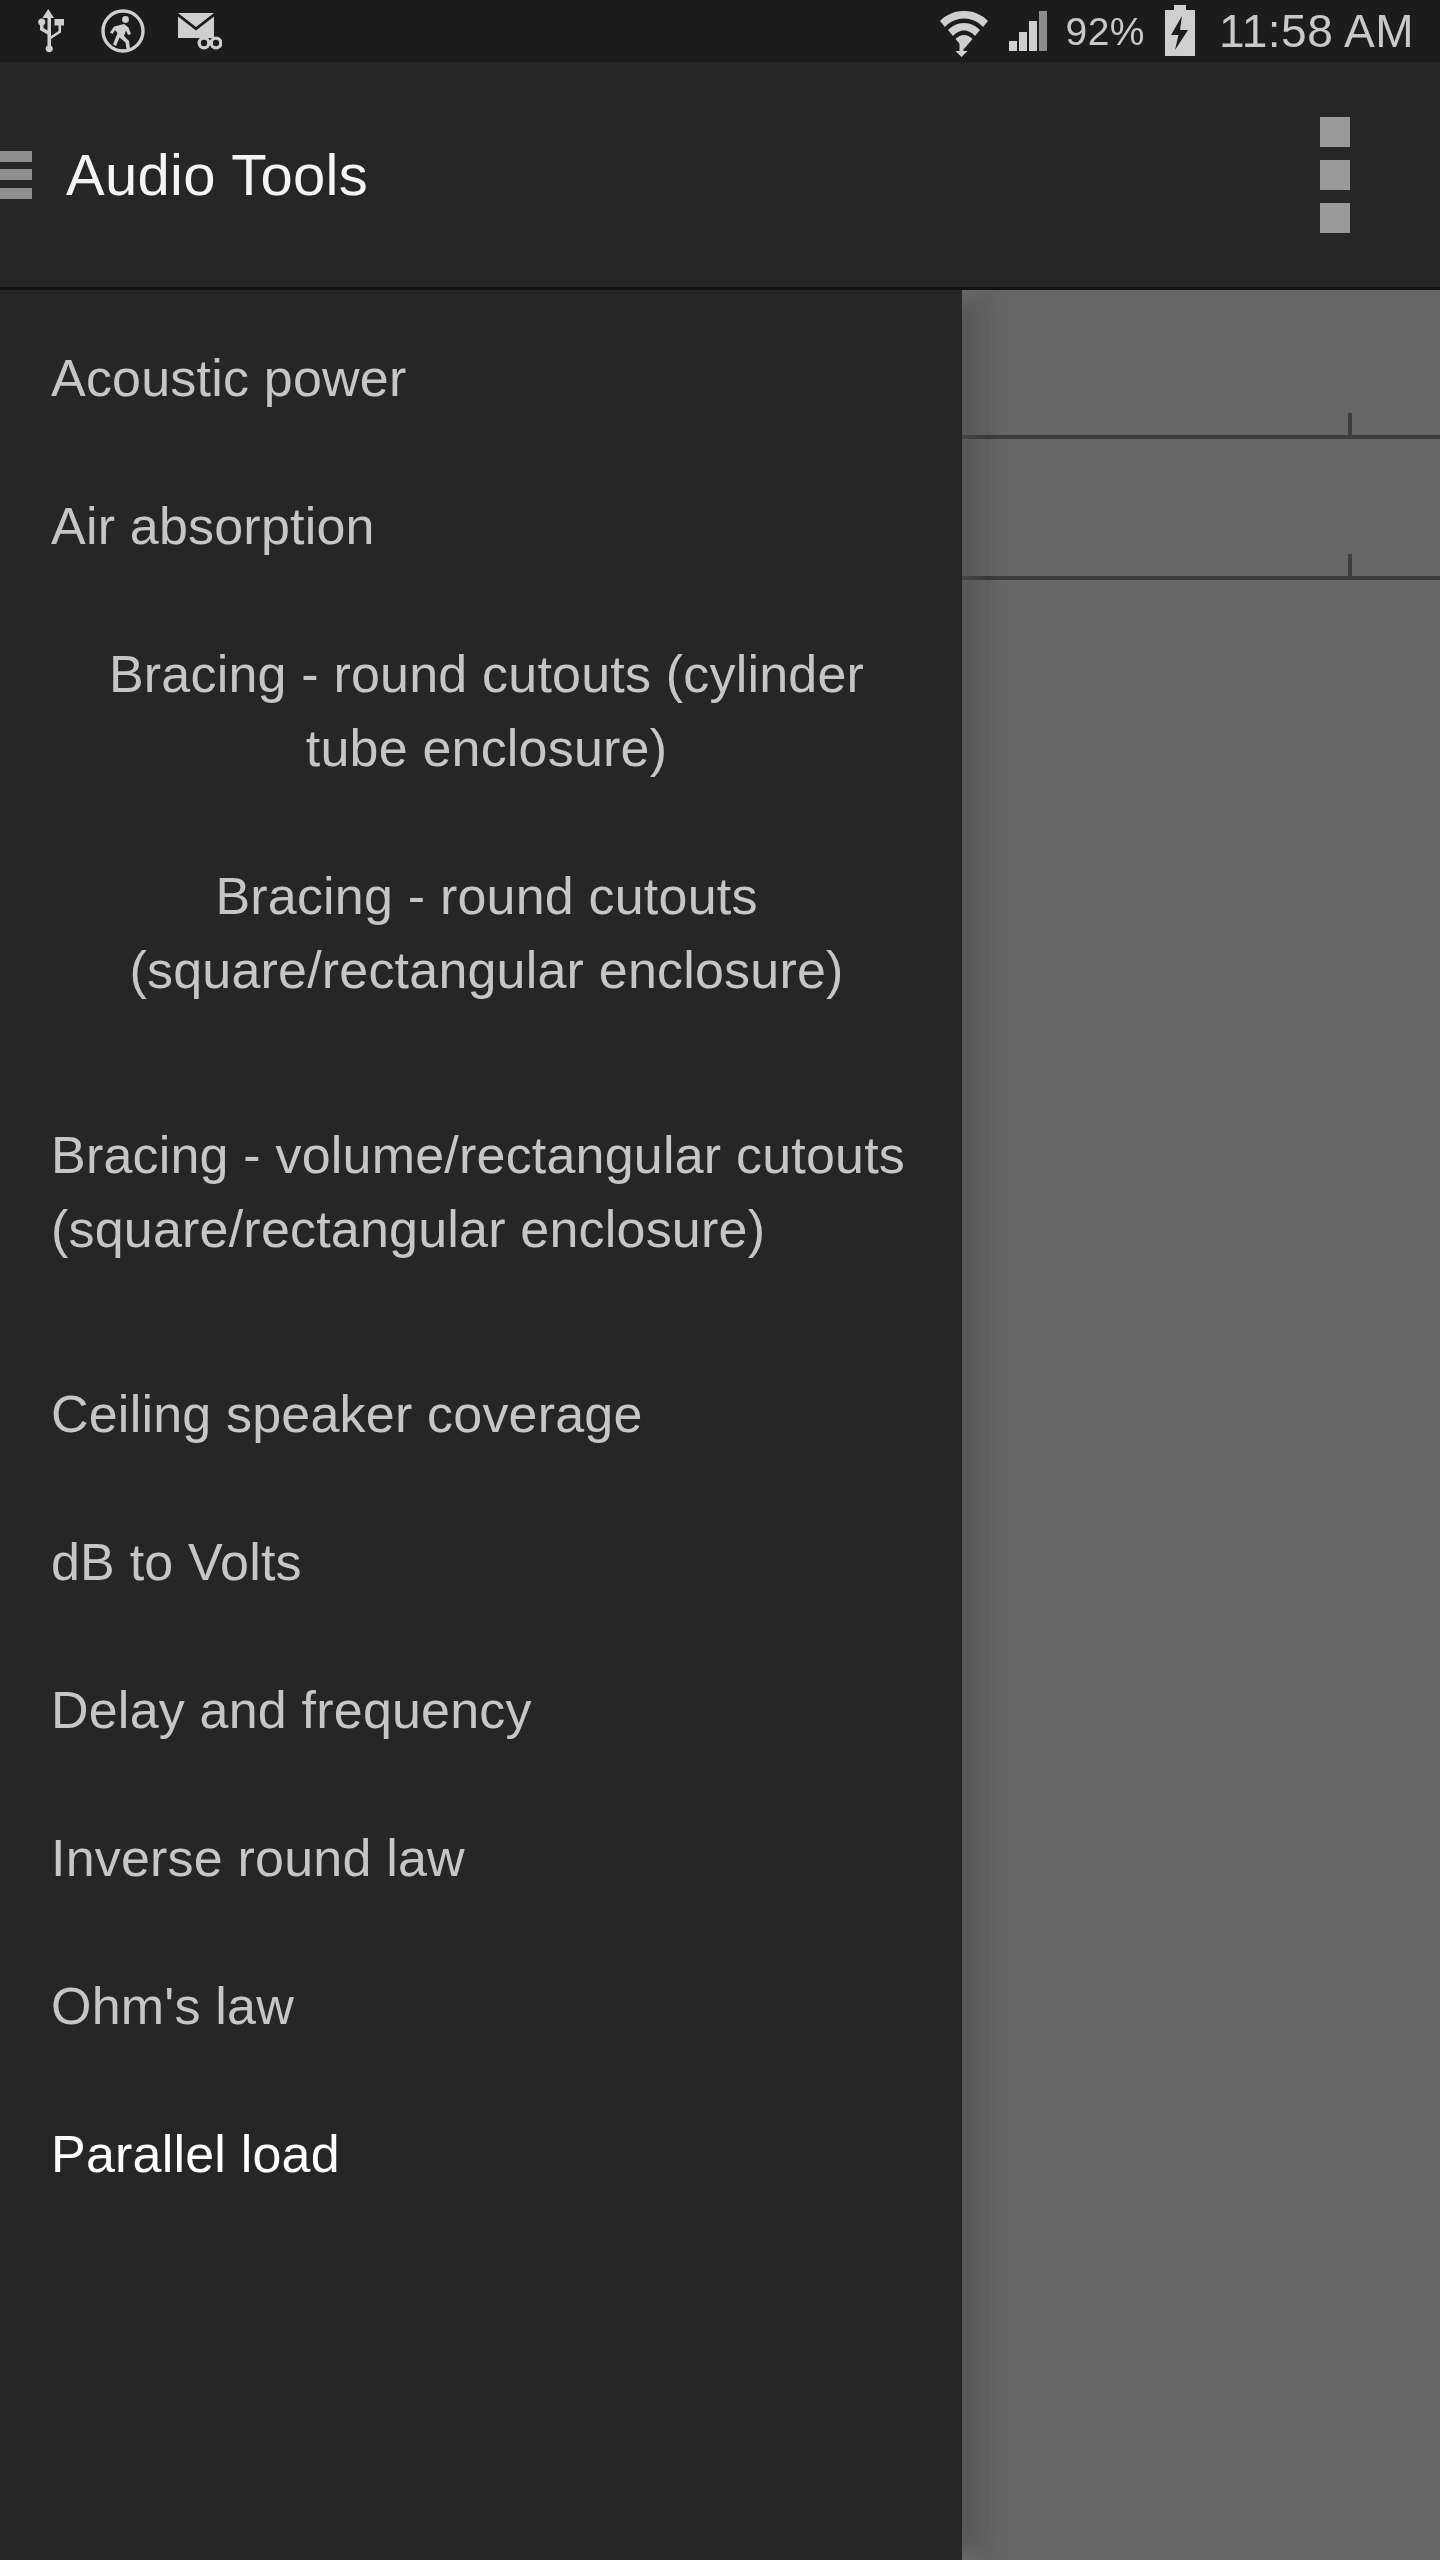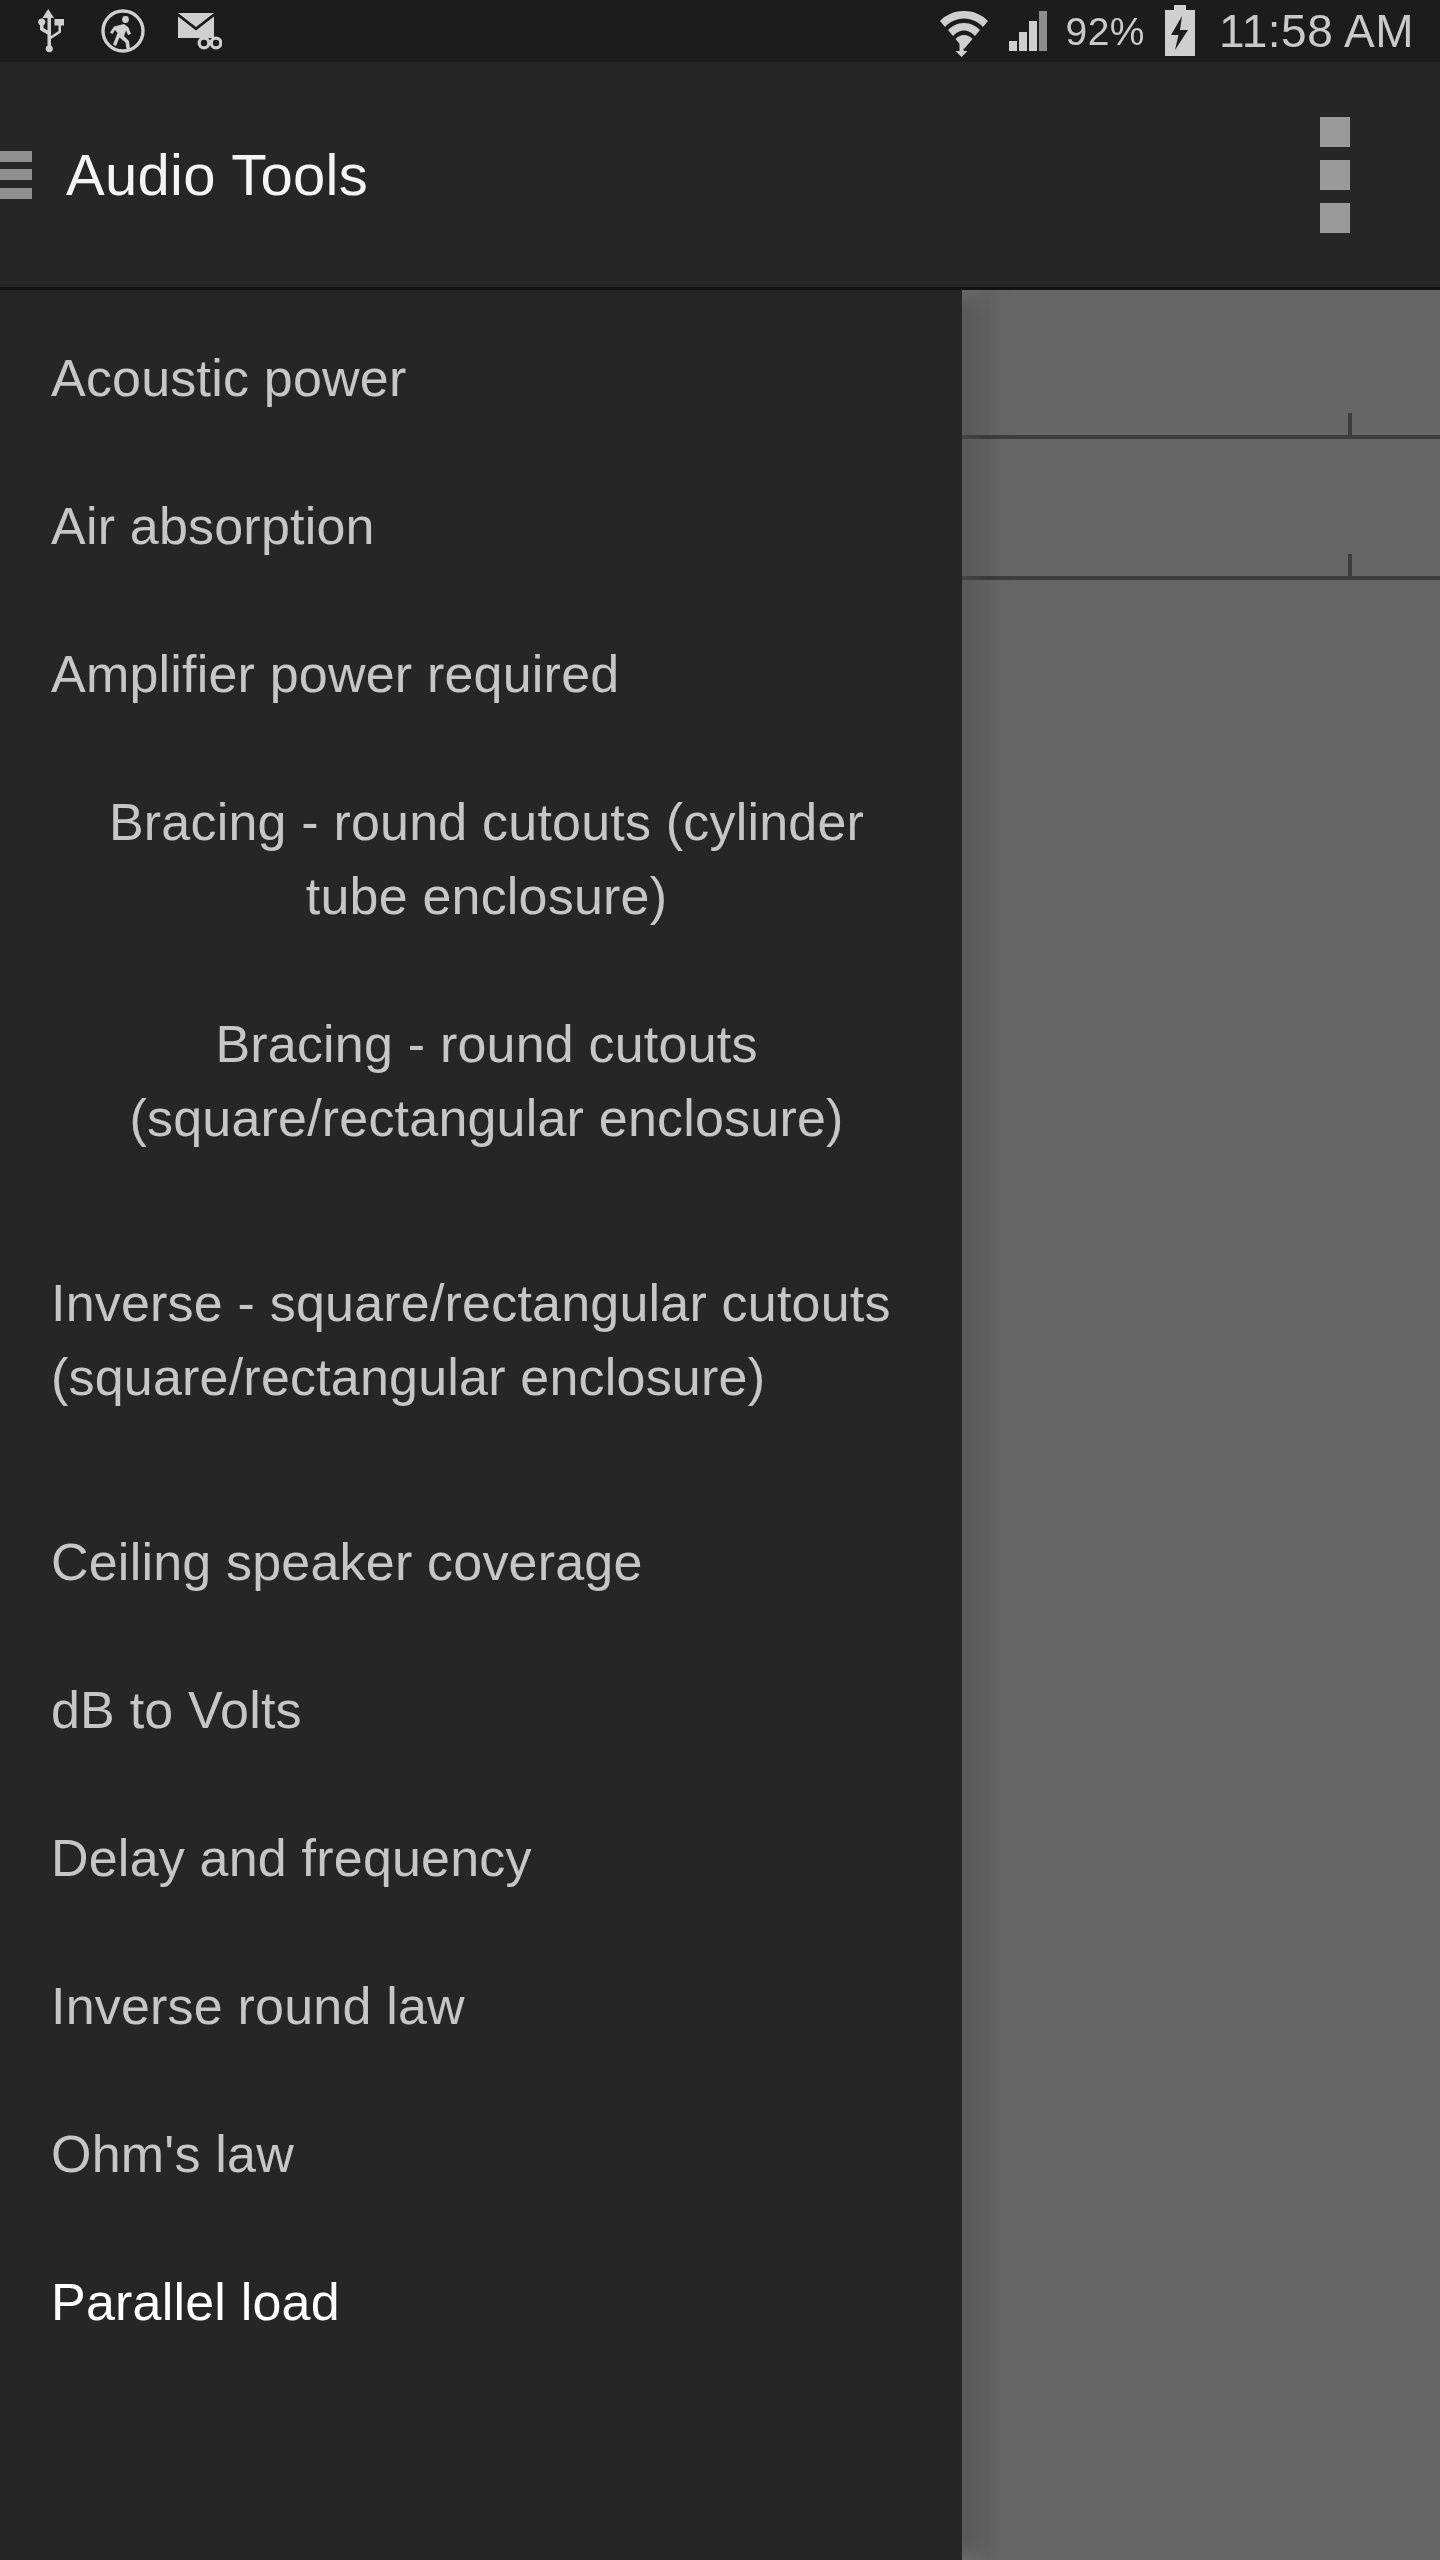--- a/index.html
+++ b/index.html
@@ -254,31 +254,28 @@
   <div id="scrim"></div>
 
   <div id="nav-drawer">
     <ul id="drawer-list">
         <li class="drawer-item">
           <span class="label">Acoustic power</span>
         </li>
         <li class="drawer-item">
           <span class="label">Air absorption</span>
         </li>
-        <li class="drawer-item">
-          <span class="label">Amplifier power required</span>
-        </li>
         <li class="drawer-item lines-2">
           <span class="label">Bracing - round cutouts (cylinder tube enclosure)</span>
         </li>
         <li class="drawer-item lines-2">
           <span class="label">Bracing - round cutouts (square/rectangular enclosure)</span>
         </li>
         <li class="drawer-item lines-3">
-          <span class="label">Inverse - square/rectangular cutouts (square/rectangular enclosure)</span>
+          <span class="label">Bracing - volume/rectangular cutouts (square/rectangular enclosure)</span>
         </li>
         <li class="drawer-item">
           <span class="label">Ceiling speaker coverage</span>
         </li>
         <li class="drawer-item">
           <span class="label">dB to Volts</span>
         </li>
         <li class="drawer-item">
           <span class="label">Delay and frequency</span>
         </li>

